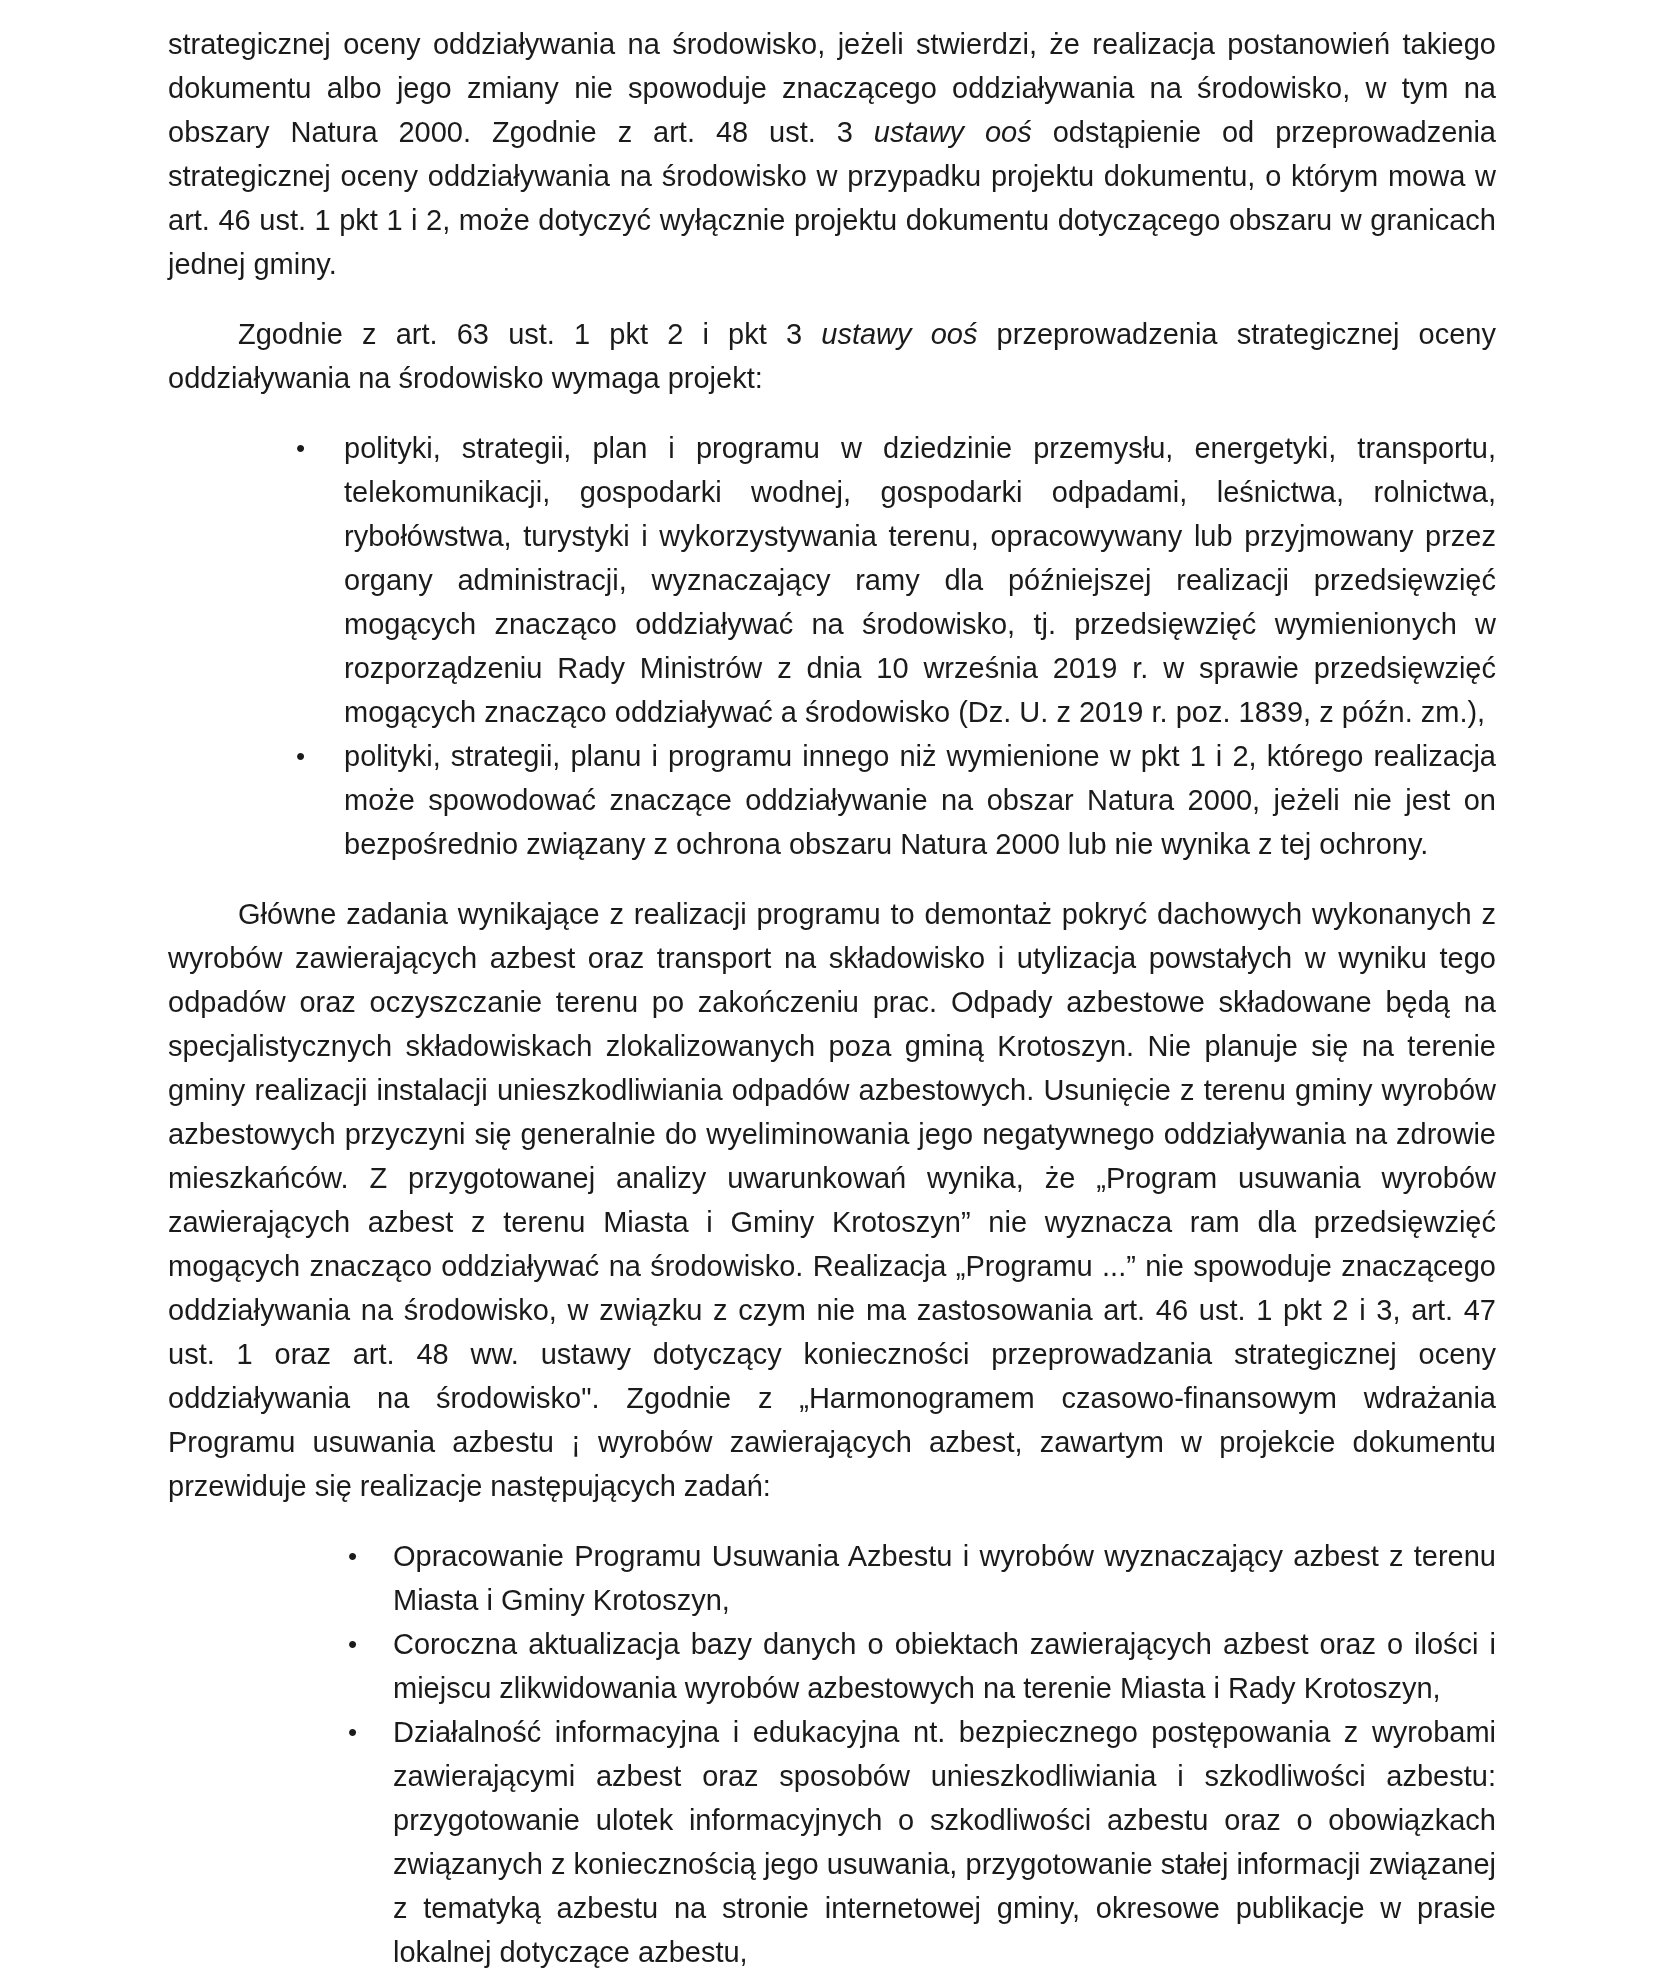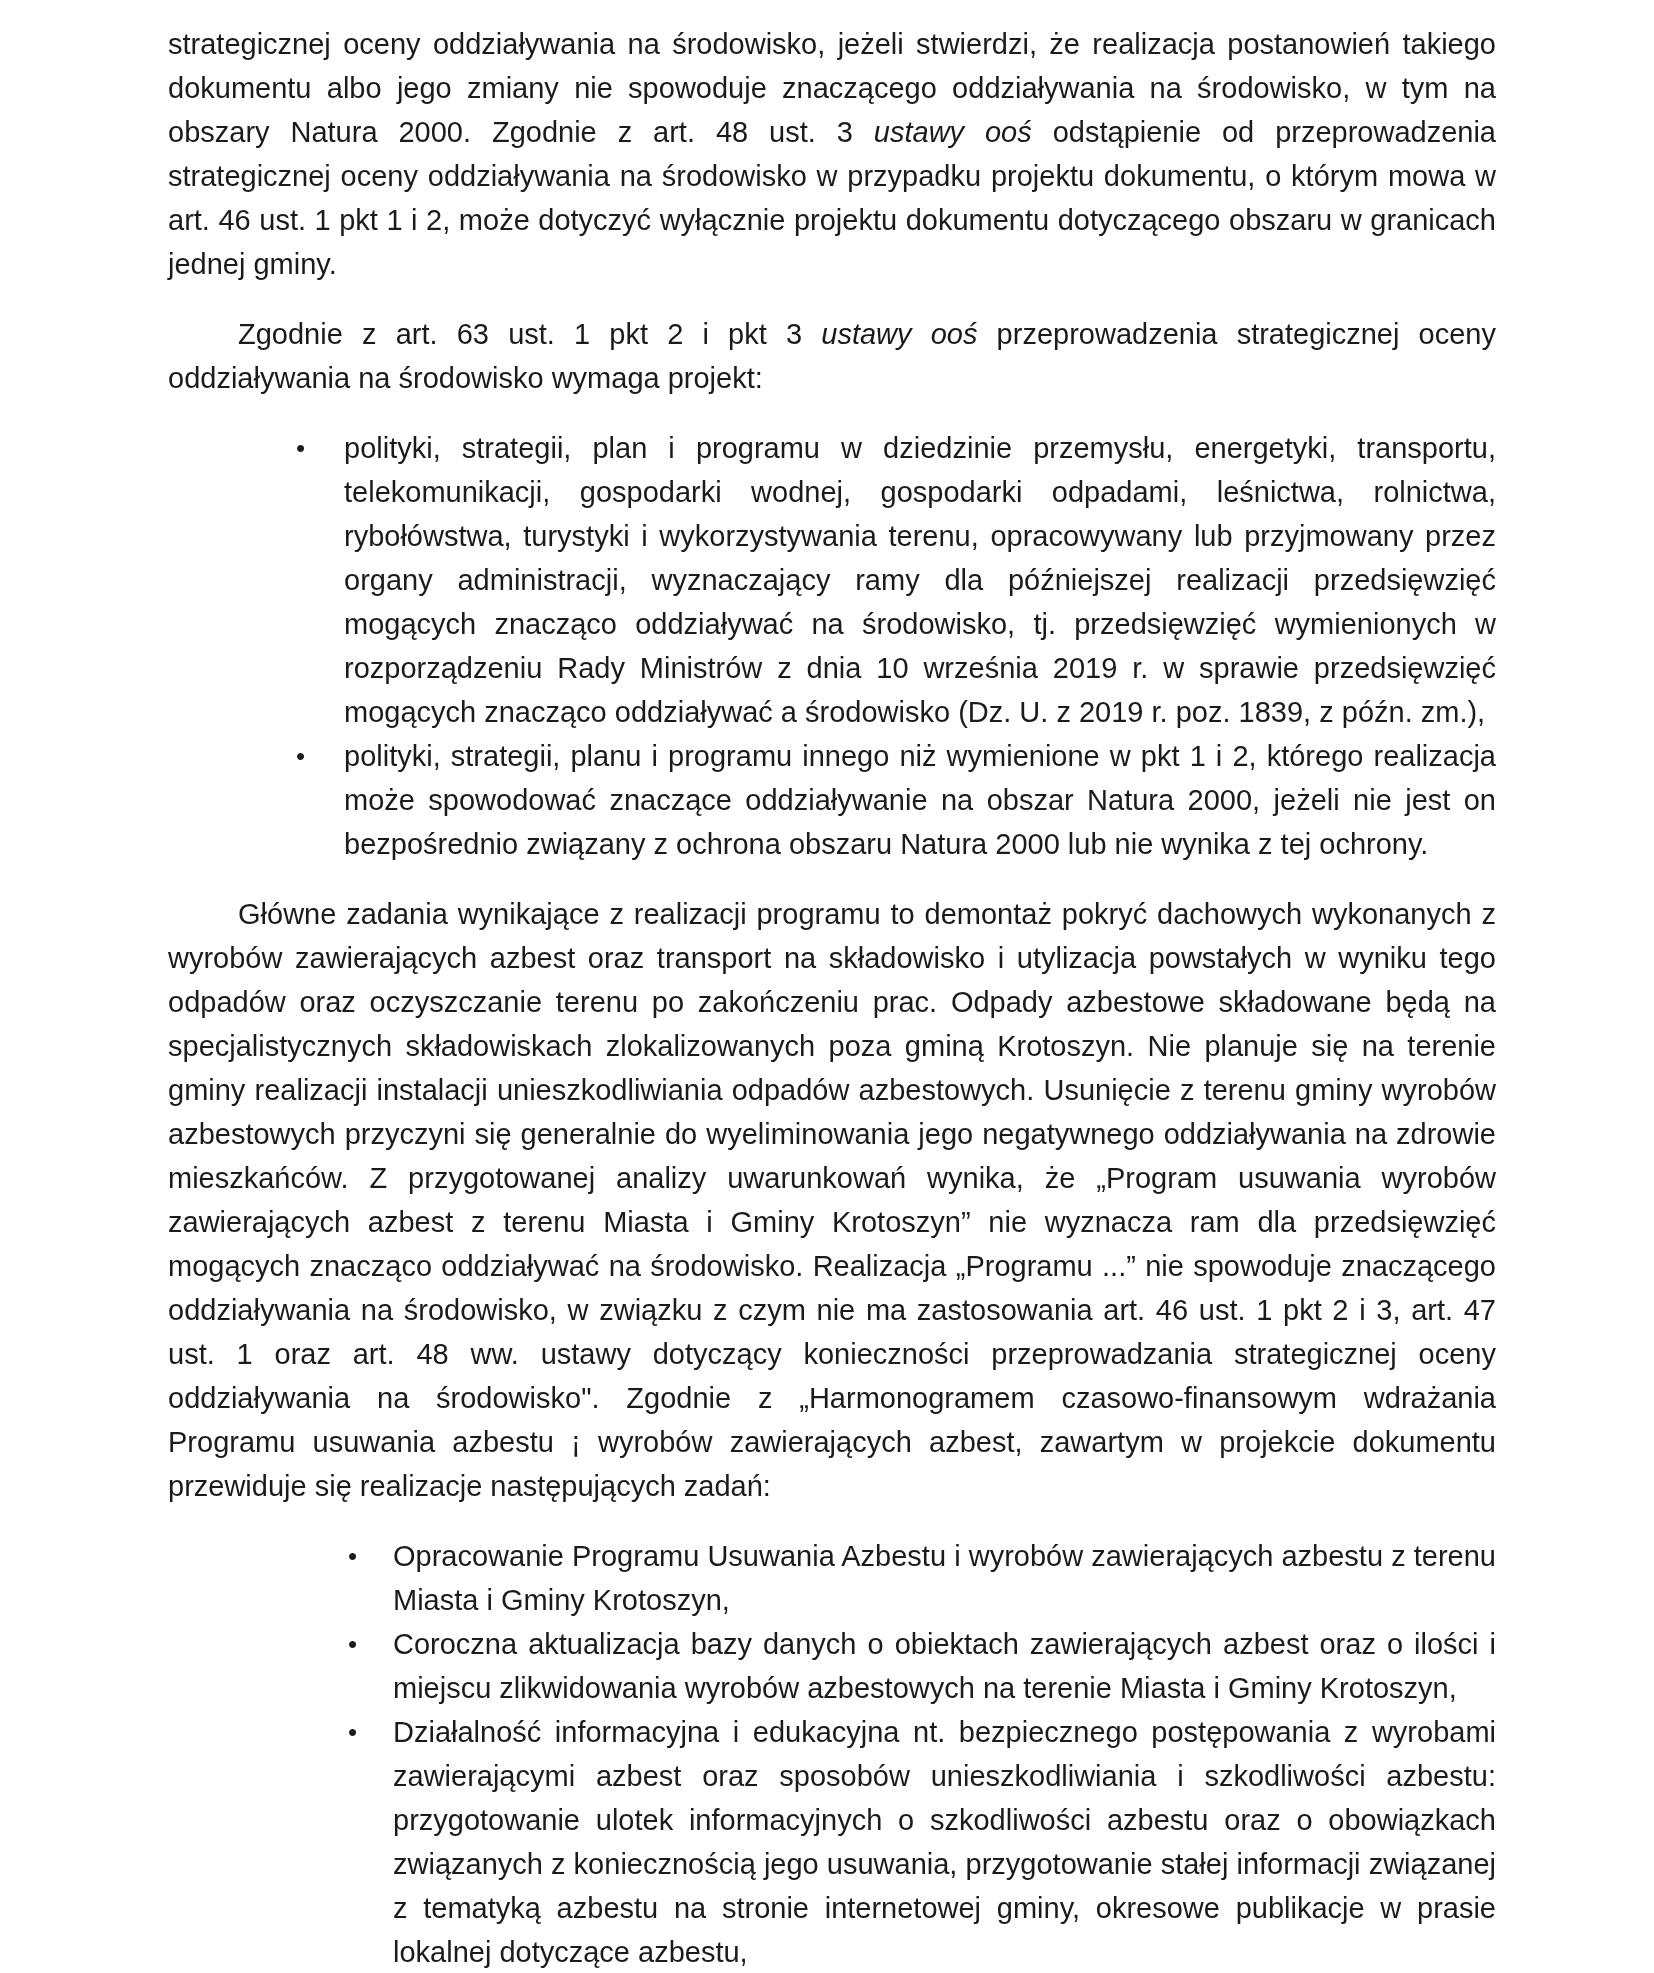--- a/index.html
+++ b/index.html
@@ -78,25 +78,25 @@
       <span class="bullet">•</span>
       <span class="li-text">polityki, strategii, planu i programu innego niż wymienione w pkt 1 i 2, którego realizacja może spowodować znaczące oddziaływanie na obszar Natura 2000, jeżeli nie jest on bezpośrednio związany z ochrona obszaru Natura 2000 lub nie wynika z tej ochrony.</span>
     </li>
   </ul>
 
   <p class="para indent"><span>Główne zadania wynikające z realizacji programu to demontaż pokryć dachowych wykonanych z wyrobów zawierających azbest oraz transport na składowisko i utylizacja powstałych w wyniku tego odpadów oraz oczyszczanie terenu po zakończeniu prac. Odpady azbestowe składowane będą na specjalistycznych składowiskach zlokalizowanych poza gminą Krotoszyn. Nie planuje się na terenie gminy realizacji instalacji unieszkodliwiania odpadów azbestowych. Usunięcie z terenu gminy wyrobów azbestowych przyczyni się generalnie do wyeliminowania jego negatywnego oddziaływania na zdrowie mieszkańców. Z przygotowanej analizy uwarunkowań wynika, że „Program usuwania wyrobów zawierających azbest z terenu Miasta i Gminy Krotoszyn” nie wyznacza ram dla przedsięwzięć mogących znacząco oddziaływać na środowisko. Realizacja „Programu ...” nie spowoduje znaczącego oddziaływania na środowisko, w związku z czym nie ma zastosowania art. 46 ust. 1 pkt 2 i 3, art. 47 ust. 1 oraz art. 48 ww. ustawy dotyczący konieczności przeprowadzania strategicznej oceny oddziaływania na środowisko". Zgodnie z „Harmonogramem czasowo-finansowym wdrażania Programu usuwania azbestu ¡ wyrobów zawierających azbest, zawartym w projekcie dokumentu przewiduje się realizacje następujących zadań:</span></p>
 
   <ul class="blist level-2">
     <li>
       <span class="bullet">•</span>
-      <span class="li-text">Opracowanie Programu Usuwania Azbestu i wyrobów zawierających azbestu z terenu Miasta i Gminy Krotoszyn,</span>
+      <span class="li-text">Opracowanie Programu Usuwania Azbestu i wyrobów wyznaczający azbest z terenu Miasta i Gminy Krotoszyn,</span>
     </li>
     <li>
       <span class="bullet">•</span>
-      <span class="li-text">Coroczna aktualizacja bazy danych o obiektach zawierających azbest oraz o ilości i miejscu zlikwidowania wyrobów azbestowych na terenie Miasta i Gminy Krotoszyn,</span>
+      <span class="li-text">Coroczna aktualizacja bazy danych o obiektach zawierających azbest oraz o ilości i miejscu zlikwidowania wyrobów azbestowych na terenie Miasta i Rady Krotoszyn,</span>
     </li>
     <li>
       <span class="bullet">•</span>
       <span class="li-text">Działalność informacyjna i edukacyjna nt. bezpiecznego postępowania z wyrobami zawierającymi azbest oraz sposobów unieszkodliwiania i szkodliwości azbestu: przygotowanie ulotek informacyjnych o szkodliwości azbestu oraz o obowiązkach związanych z koniecznością jego usuwania, przygotowanie stałej informacji związanej z tematyką azbestu na stronie internetowej gminy, okresowe publikacje w prasie lokalnej dotyczące azbestu,</span>
     </li>
 
   </ul>
 
 </div>
 

